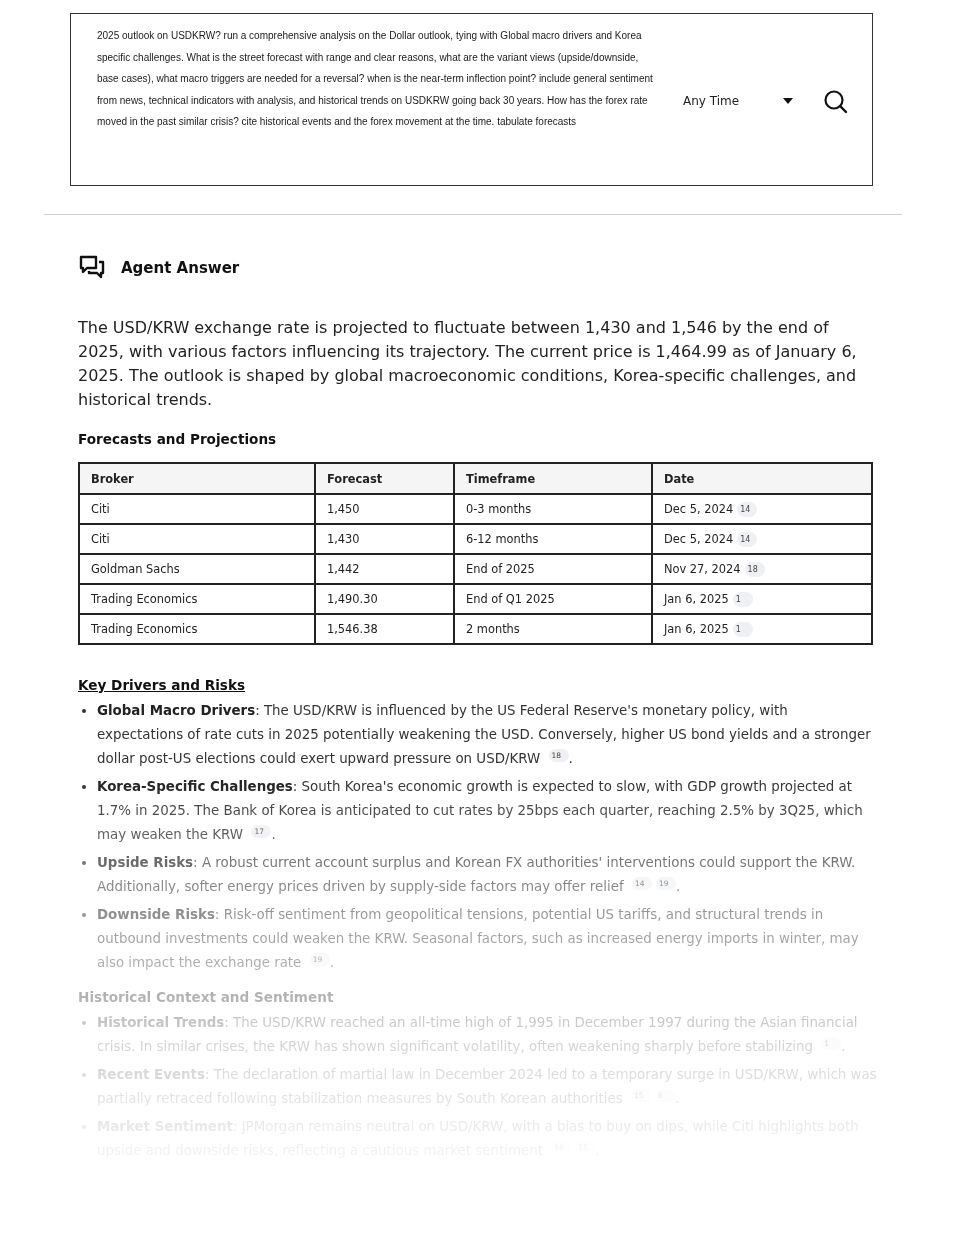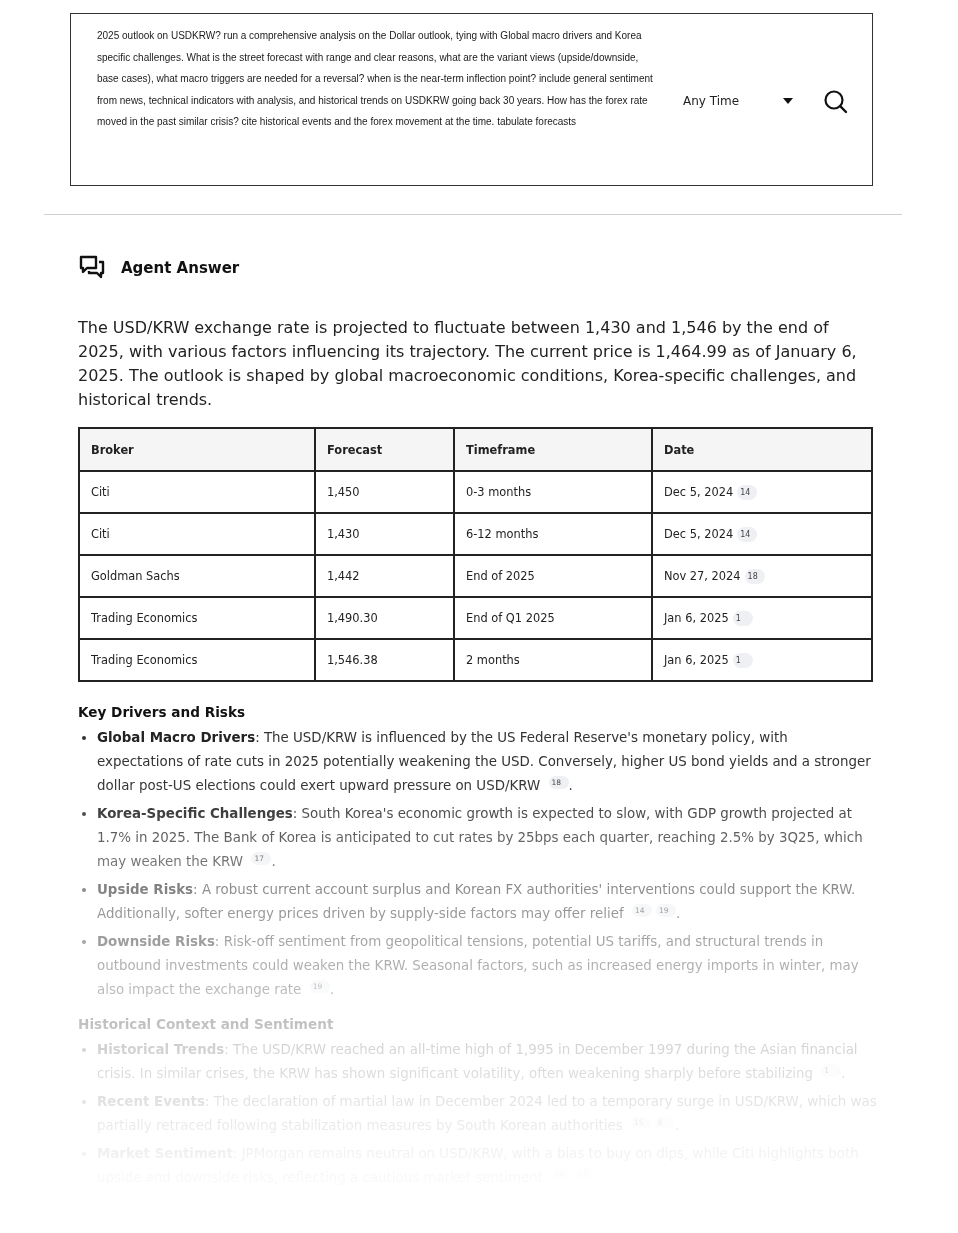--- a/index.html
+++ b/index.html
@@ -28,30 +28,30 @@
   .answer-head { position: absolute; left: 78px; top: 254px; display: flex; align-items: center; }
   .answer-head .icon { width: 28px; height: 28px; margin-right: 15px; }
   .answer-head .title { font-size: 15px; font-weight: bold; color: #111; }
 
   .content { position: absolute; left: 78px; top: 316px; width: 800px; }
   .intro { font-size: 16px; line-height: 24px; color: #222; margin: 0; }
   h3 { font-size: 13.6px; font-weight: bold; color: #111; margin: 0; }
   .h-forecasts { margin-top: 19px; }
 
   table.fc { margin-top: 15px; border-collapse: collapse; width: 795px; font-size: 11.4px; }
-  table.fc th, table.fc td { border: 2px solid #222; padding: 6px 11px; height: 28px; text-align: left; color: #222; }
+  table.fc th, table.fc td { border: 2px solid #222; padding: 0 11px; height: 28px; text-align: left; color: #222; }
   table.fc th { background: #f5f5f5; font-weight: bold; height: 29px; }
   .cite {
     display: inline-block; min-width: 14px; height: 15px; line-height: 15px; padding: 0 3px;
     border-radius: 8px; background: #eef0f3; color: #444; font-size: 8px; text-align: left;
     margin-left: 4px; vertical-align: middle;
   }
   sup.cite { vertical-align: super; height: 13px; line-height: 13px; font-size: 7.5px; }
 
-  .h-drivers { margin-top: 22px; }
+  .h-drivers { margin-top: 32px; text-decoration: underline; }
   ul.bul { margin: 6px 0 0 0; padding: 0 0 0 19px; list-style: disc; }
   ul.bul li { font-size: 13.4px; line-height: 24px; color: #333; margin-bottom: 4px; }
   ul.bul li b { color: #222; }
   .h-history { margin-top: 14px; }
 
   .fade {
     position: absolute; left: 0; top: 780px; width: 958px; height: 453px; pointer-events: none;
     background: linear-gradient(to bottom, rgba(255,255,255,0) 0%, rgba(255,255,255,0.45) 25%, rgba(255,255,255,0.8) 60%, rgba(255,255,255,0.97) 88%, #fff 100%);
   }
 </style>
@@ -78,20 +78,21 @@
   <svg class="icon" viewBox="0 0 28 28">
     <path d="M3 3 H18 V14 H9 L5 18 V14 H3 Z" fill="none" stroke="#111" stroke-width="2.4" stroke-linejoin="round"></path>
     <path d="M21 8 H25 V19 H23 V23 L19 19 H11 V17" fill="none" stroke="#111" stroke-width="2.4" stroke-linejoin="round"></path>
   </svg>
   <span class="title">Agent Answer</span>
 </div>
 
 <div class="content">
   <p class="intro">The USD/KRW exchange rate is projected to fluctuate between 1,430 and 1,546 by the end of 2025, with various factors influencing its trajectory. The current price is 1,464.99 as of January 6, 2025. The outlook is shaped by global macroeconomic conditions, Korea-specific challenges, and historical trends.</p>
 
+  <h3 class="h-forecasts">Forecasts and Projections</h3>
 
   <table class="fc">
     <colgroup>
         <col style="width:236px">
         <col style="width:139px">
         <col style="width:198px">
         <col>
       </colgroup>
     <thead>
       <tr>

